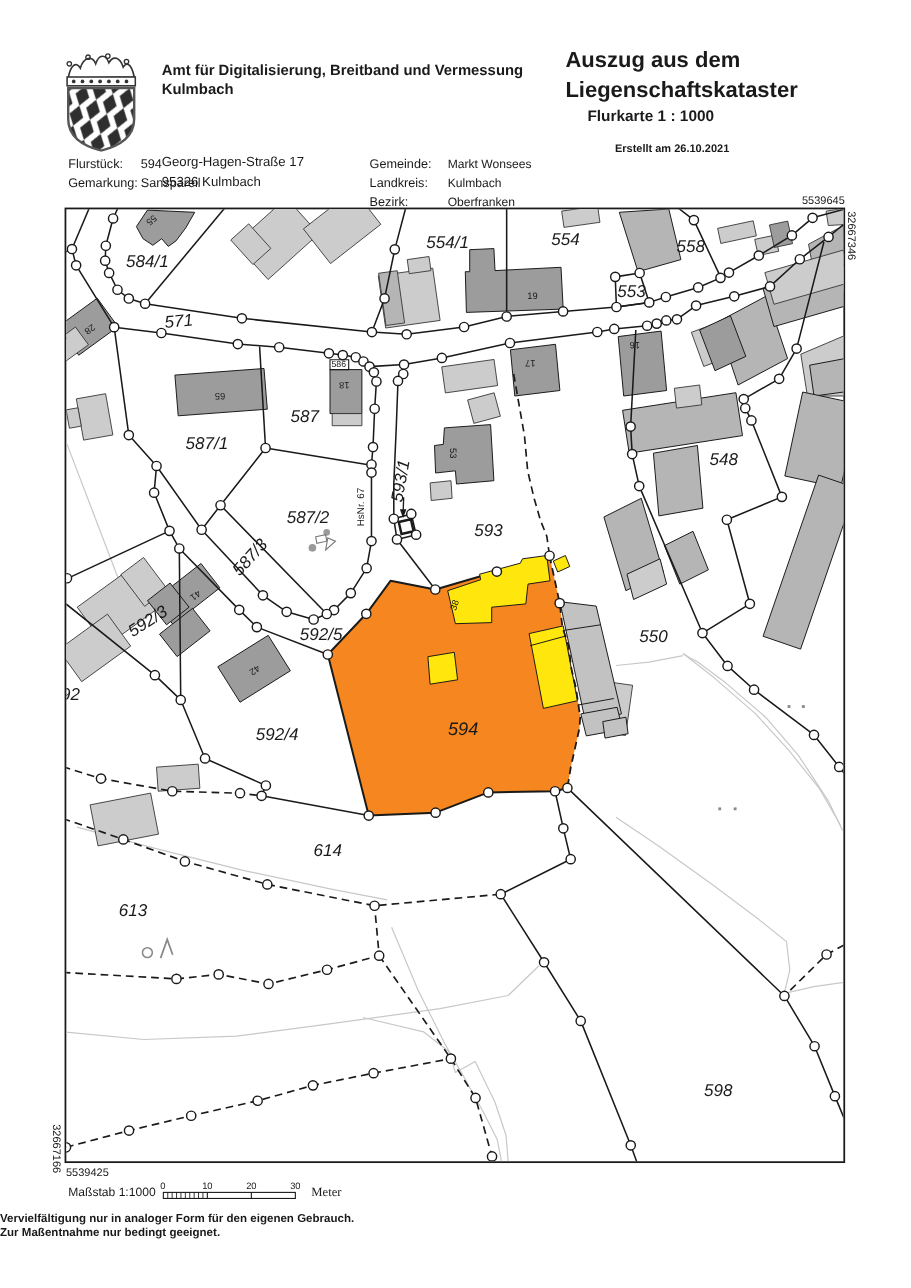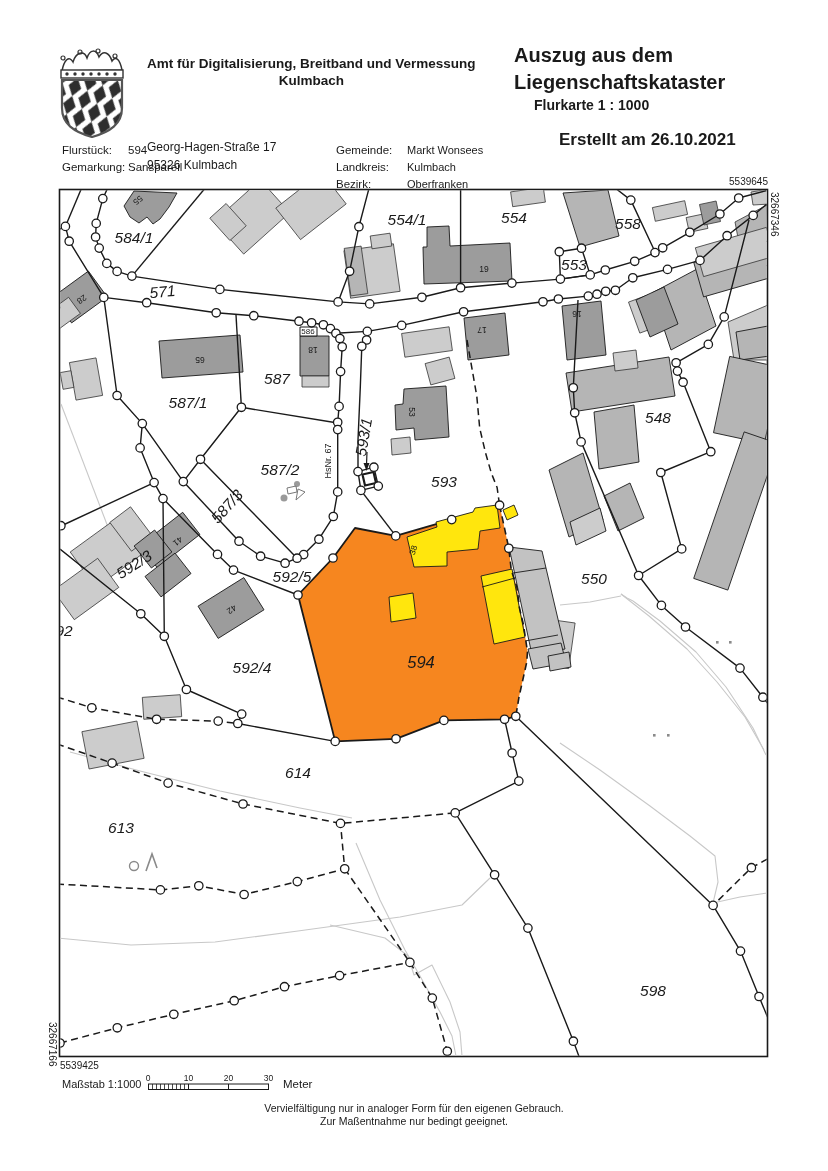--- a/index.html
+++ b/index.html
@@ -31,26 +31,26 @@
     <circle cx="18" cy="30" r="1.7" fill="#333"></circle>
     <circle cx="26" cy="30" r="1.7" fill="#333"></circle>
     <circle cx="34" cy="30" r="1.7" fill="#333"></circle>
     <circle cx="42" cy="30" r="1.7" fill="#333"></circle>
     <circle cx="50" cy="30" r="1.7" fill="#333"></circle>
     <circle cx="58" cy="30" r="1.7" fill="#333"></circle>
 
   <path d="M5,36 L65,36 L65,64 C65,80 53,88 35,93 C17,88 5,80 5,64 Z" fill="url(#loz)" stroke="#555" stroke-width="2.2"></path>
 </svg>
 
-<div class="abs" style="left:147px;top:55px;font-size:13.5px;font-weight:bold;line-height:17px;text-align:center;">Amt für Digitalisierung, Breitband und Vermessung<br>Kulmbach</div>
+<div class="abs" style="left:147px;top:55px;font-size:13.5px;font-weight:bold;line-height:17px;">Amt für Digitalisierung, Breitband und Vermessung<br>Kulmbach</div>
 <div class="abs" style="left:147px;top:95px;font-size:12px;line-height:17.5px;margin-top:44px;">Georg-Hagen-Straße 17<br>95326 Kulmbach</div>
 
 <div class="abs" style="left:514px;top:42px;font-size:20px;font-weight:bold;line-height:26.5px;">Auszug aus dem<br>Liegenschaftskataster</div>
 <div class="abs" style="left:514px;top:97px;font-size:14px;font-weight:bold;padding-left:20px;">Flurkarte 1 : 1000</div>
-<div class="abs" style="left:514px;top:130px;font-size:17px;font-weight:bold;padding-left:45px;">Erstellt am 26.10.2021</div>
+<div class="abs" style="left:514px;top:130px;font-size:10px;font-weight:bold;padding-left:45px;">Erstellt am 26.10.2021</div>
 
 <div class="abs" style="left:62px;top:142px;font-size:11.5px;line-height:17px;">Flurstück:<br>Gemarkung:</div>
 <div class="abs" style="left:128px;top:142px;font-size:11.5px;line-height:17px;">594<br>Sanspareil</div>
 <div class="abs" style="left:336px;top:142px;font-size:11.5px;line-height:17px;">Gemeinde:<br>Landkreis:<br>Bezirk:</div>
 <div class="abs" style="left:407px;top:142px;font-size:11px;line-height:17px;">Markt Wonsees<br>Kulmbach<br>Oberfranken</div>
 
 <svg class="abs" style="left:0;top:0" width="828" height="1171" viewBox="0 0 828 1171">
 
 <rect x="59.5" y="189.5" width="708" height="867" fill="none" stroke="#1a1a1a" stroke-width="1.6"></rect>
 <g clip-path="url(#mapclip)">
@@ -505,14 +505,14 @@
 <line x1="188.5" y1="1084" x2="188.5" y2="1089.5" stroke="#1a1a1a" stroke-width="1"></line>
 <line x1="228.5" y1="1084" x2="228.5" y2="1089.5" stroke="#1a1a1a" stroke-width="1"></line>
 <text x="148" y="1081" font-size="8.5" text-anchor="middle" fill="#1a1a1a">0</text>
 <text x="188.5" y="1081" font-size="8.5" text-anchor="middle" fill="#1a1a1a">10</text>
 <text x="228.5" y="1081" font-size="8.5" text-anchor="middle" fill="#1a1a1a">20</text>
 <text x="268.5" y="1081" font-size="8.5" text-anchor="middle" fill="#1a1a1a">30</text>
 </g>
 </svg>
 
 <div class="abs" style="left:62px;top:1078px;font-size:11px;">Maßstab 1:1000</div>
-<div class="abs" style="left:283px;top:1078px;font-size:11.5px;">Meter</div>
-<div class="abs" style="left:0;top:1102px;width:828px;text-align:center;font-size:10.5px;line-height:12.5px;">Vervielfältigung nur in analoger Form für den eigenen Gebrauch.<br>Zur Maßentnahme nur bedingt geeignet.</div>
+<div class="abs" style="left:283px;top:1078px;font-size:11.5px;font-family:Liberation Serif, serif;">Meter</div>
+<div class="abs" style="left:0;top:1102px;width:828px;text-align:left;font-size:10.5px;line-height:12.5px;font-weight:bold;">Vervielfältigung nur in analoger Form für den eigenen Gebrauch.<br>Zur Maßentnahme nur bedingt geeignet.</div>
 
 </body></html>

